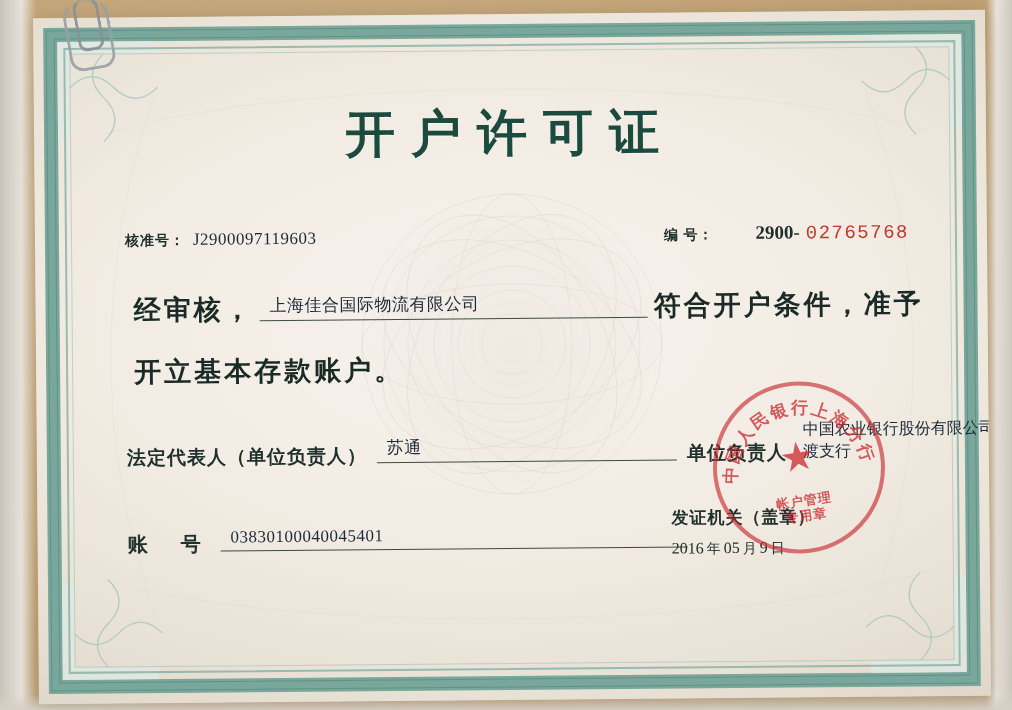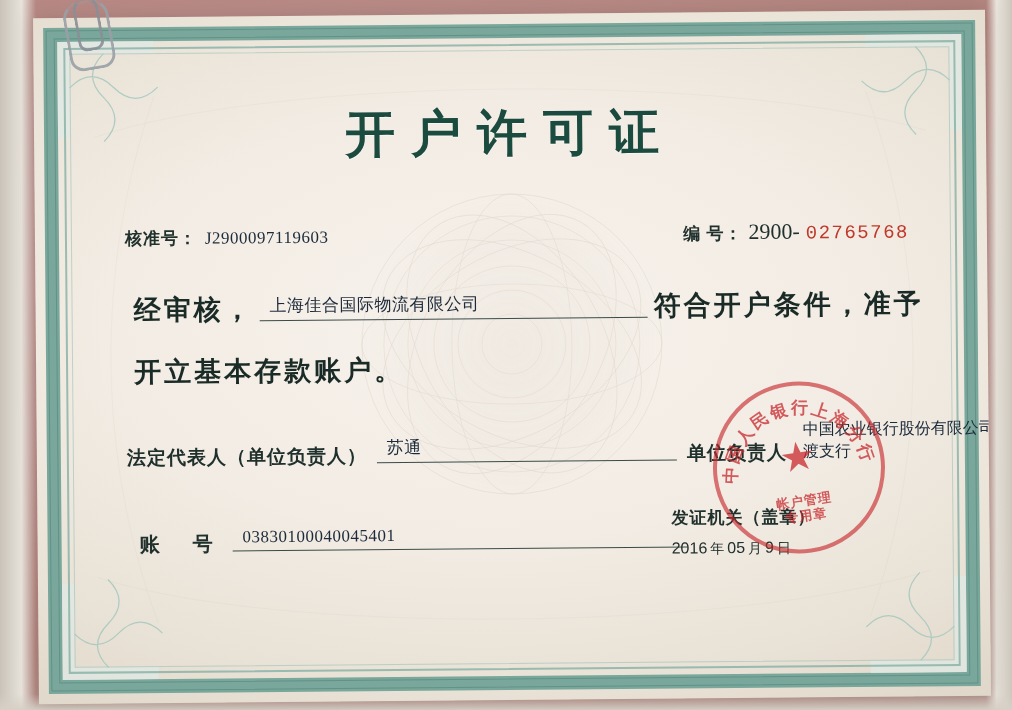--- a/index.html
+++ b/index.html
@@ -12,21 +12,21 @@
     height: 710px;
     overflow: hidden;
     font-family: "Liberation Serif", serif;
   }
 
   
   #photo {
     position: relative;
     width: 1012px;
     height: 710px;
-    background: #7f1d1d;
+    background: #a16207;
     overflow: hidden;
   }
   
   #photo::before {
     content: "";
     position: absolute;
     inset: 0;
     background:
       radial-gradient(ellipse 120% 80% at 35% 40%, rgba(255,255,255,0.55), rgba(222,216,206,0.55) 70%, rgba(196,190,180,0.8) 100%);
     pointer-events: none;
@@ -113,21 +113,21 @@
     display: flex;
     align-items: flex-end;
   }
 
   .row-approval {
     margin-top: 34px;
     justify-content: space-between;
     padding: 0 22px 0 34px;
   }
   .label-b {
-    font-size: 17px;
+    font-size: 14px;
     color: #20302c;
     font-weight: 700;
     letter-spacing: 1px;
     white-space: nowrap;
   }
   .handwriting {
     font-family: "Liberation Serif", serif;
     color: #1c2a3a;
     font-size: 17px;
     letter-spacing: 0.5px;
@@ -143,23 +143,24 @@
     gap: 6px;
   }
   .serial-red {
     color: #c0392b;
     font-size: 19px;
     letter-spacing: 1.5px;
     font-family: "Liberation Mono", monospace;
     margin-top: 24px;
   }
   .serial-black {
-    font-size: 22px;
+    font-size: 19px;
     color: #20302c;
-    font-weight: 400;
+    font-weight: 700;
+    margin-left: 36px;
   }
 
   .para {
     margin-top: 42px;
     padding: 0 8px 0 42px;
     display: flex;
     align-items: flex-end;
     font-size: 27px;
     font-weight: 700;
     color: #1a2a26;
@@ -223,21 +224,21 @@
   }
   .bank-text .l1 { display: block; position: absolute; bottom: 22px; left: 0; }
   .bank-text .l2 { display: block; }
 
   .row-account {
     margin-top: 54px;
     padding: 0 240px 0 34px;
     display: flex;
     align-items: flex-end;
   }
-  .row-account .label-b { font-size: 20px; letter-spacing: 14px; margin-left: 12px; }
+  .row-account .label-b { font-size: 20px; letter-spacing: 14px; }
 
   
   .issuer {
     position: absolute;
     right: 118px;
     bottom: 92px;
     text-align: left;
   }
   .issuer-title {
     font-size: 17px;
@@ -247,21 +248,21 @@
   }
   .issuer-date {
     margin-top: 10px;
     font-size: 16px;
     color: #20302c;
     display: flex;
     align-items: baseline;
     gap: 3px;
   }
   .issuer-date .num {
-    font-family: Liberation Sans, sans-serif;
+    font-family: Liberation Serif, serif;
     font-size: 16px;
   }
   .issuer-date .unit { font-size: 14px; }
 
   
   .seal {
     position: absolute;
     right: 48px;
     bottom: 96px;
     width: 164px;

